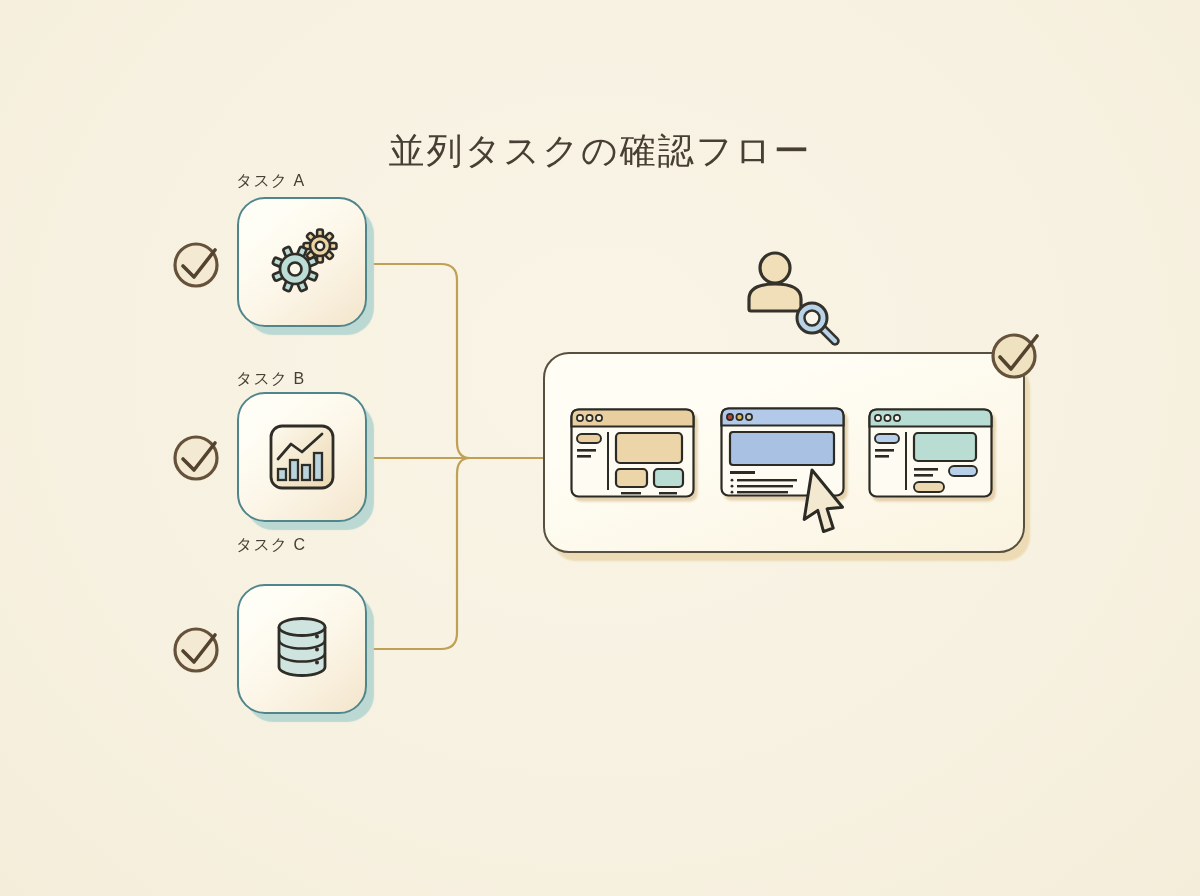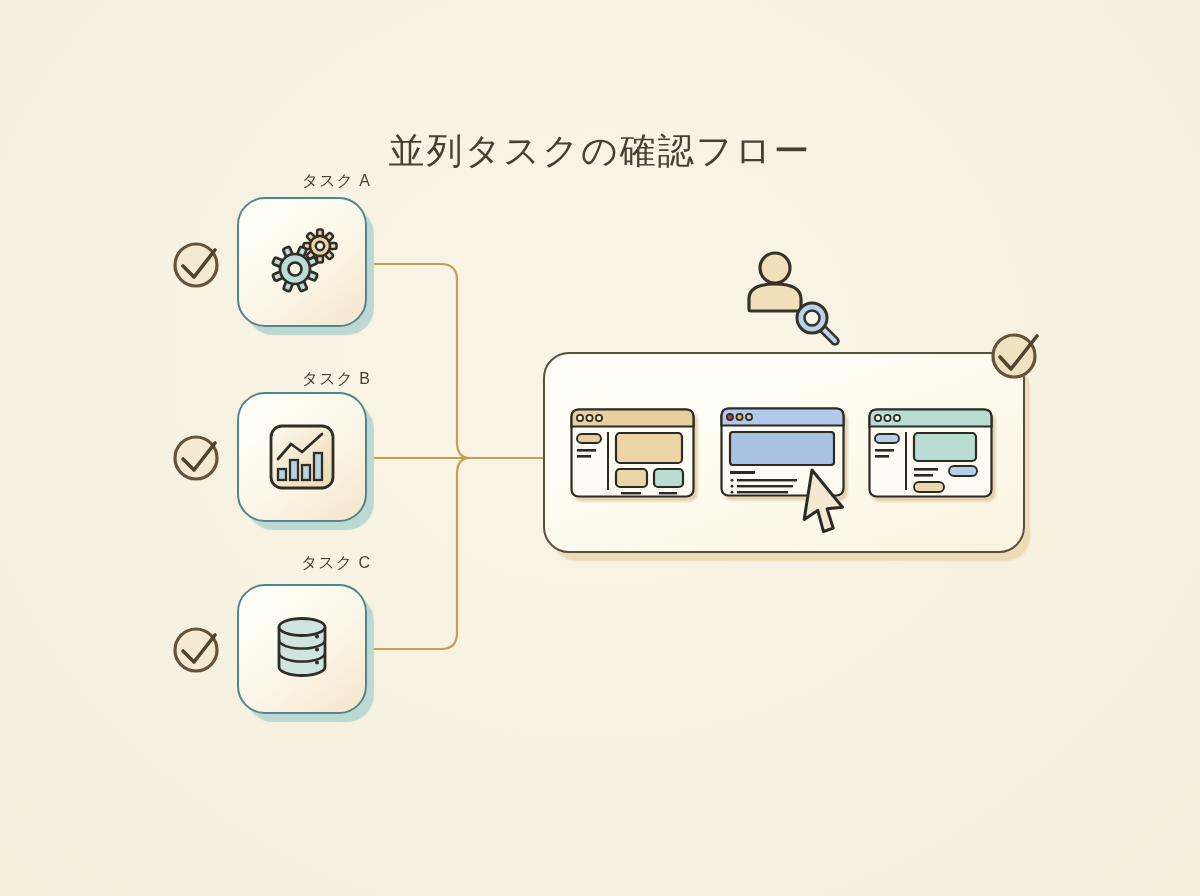--- a/index.html
+++ b/index.html
@@ -9,26 +9,26 @@
   }
   .canvas{
     position:relative;width:1200px;height:896px;overflow:hidden;
     background:radial-gradient(ellipse at 50% 40%, #f9f4e6 0%, #f7f1e1 60%, #f4edda 100%);
   }
   .title{
     position:absolute;left:0;top:116px;width:1200px;text-align:center;
     font-size:36px;font-weight:500;letter-spacing:2px;color:#473f33;margin-top:11px;
   }
   .task-label{
-    position:absolute;width:135px;text-align:right;
+    position:absolute;width:135px;text-align:left;
     font-size:16px;letter-spacing:1px;color:#473f33;
   }
   .label-a{left:236px;top:171px;}
   .label-b{left:236px;top:369px;}
-  .label-c{left:236px;top:553px;}
+  .label-c{left:236px;top:535px;}
   .task-box{
     position:absolute;left:237px;width:126px;height:126px;
     border:2.5px solid #4f868c;border-radius:28px;
     background:linear-gradient(140deg,#fffef6 18%,#fcf6e8 55%,#f3e5cc 100%);
     box-shadow:8px 9px 1px -1px #bcd8d2;
     display:flex;align-items:center;justify-content:center;
   }
   .box-a{top:197px;}
   .box-b{top:392px;}
   .box-c{top:584px;}

